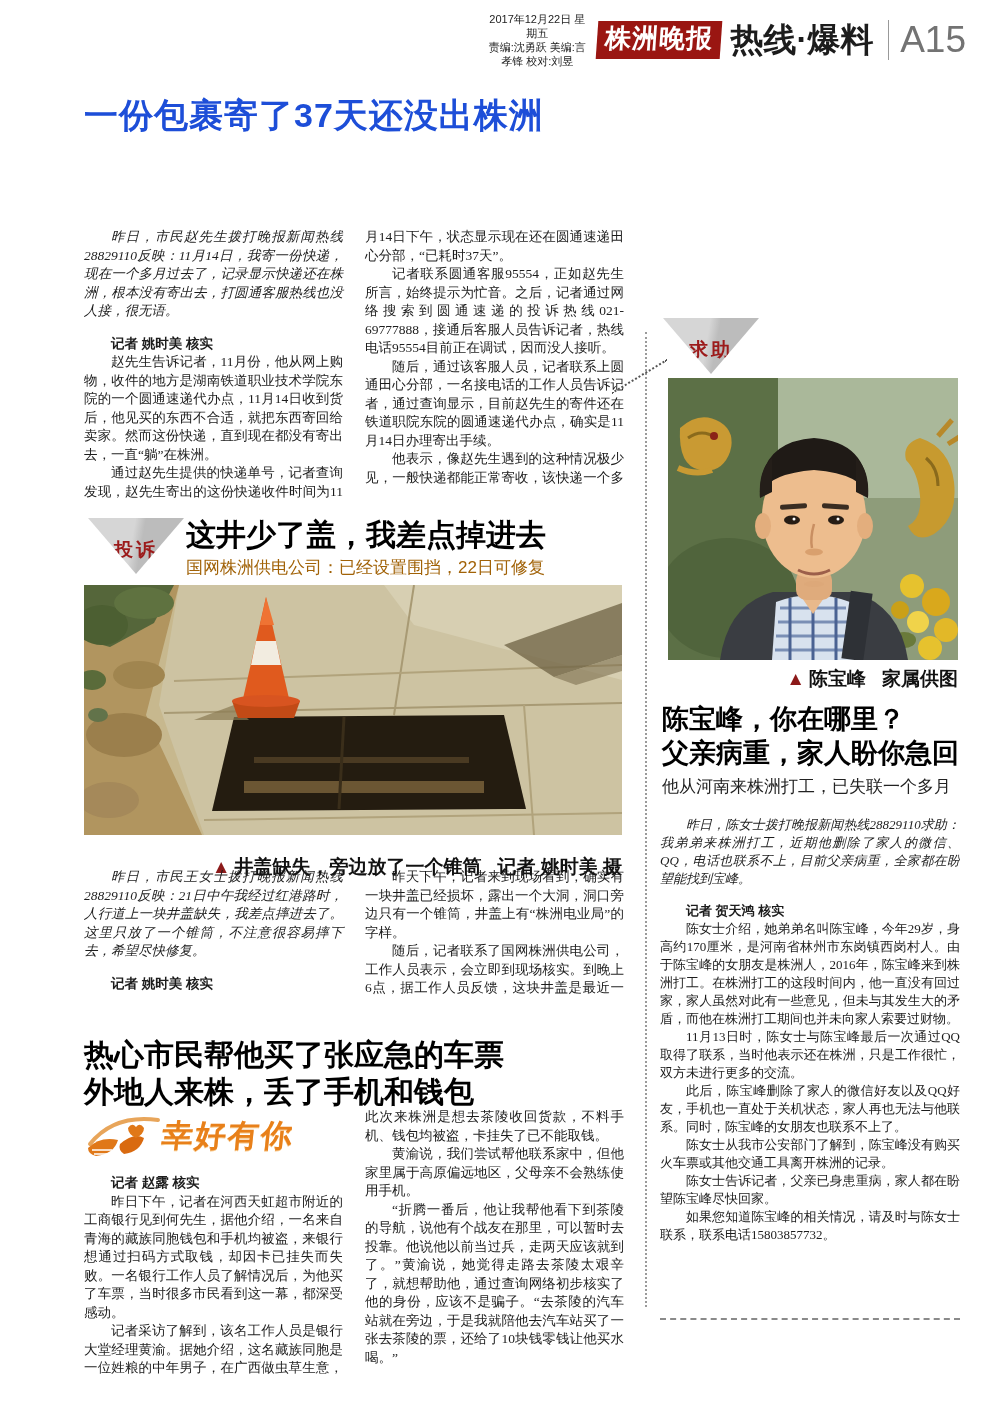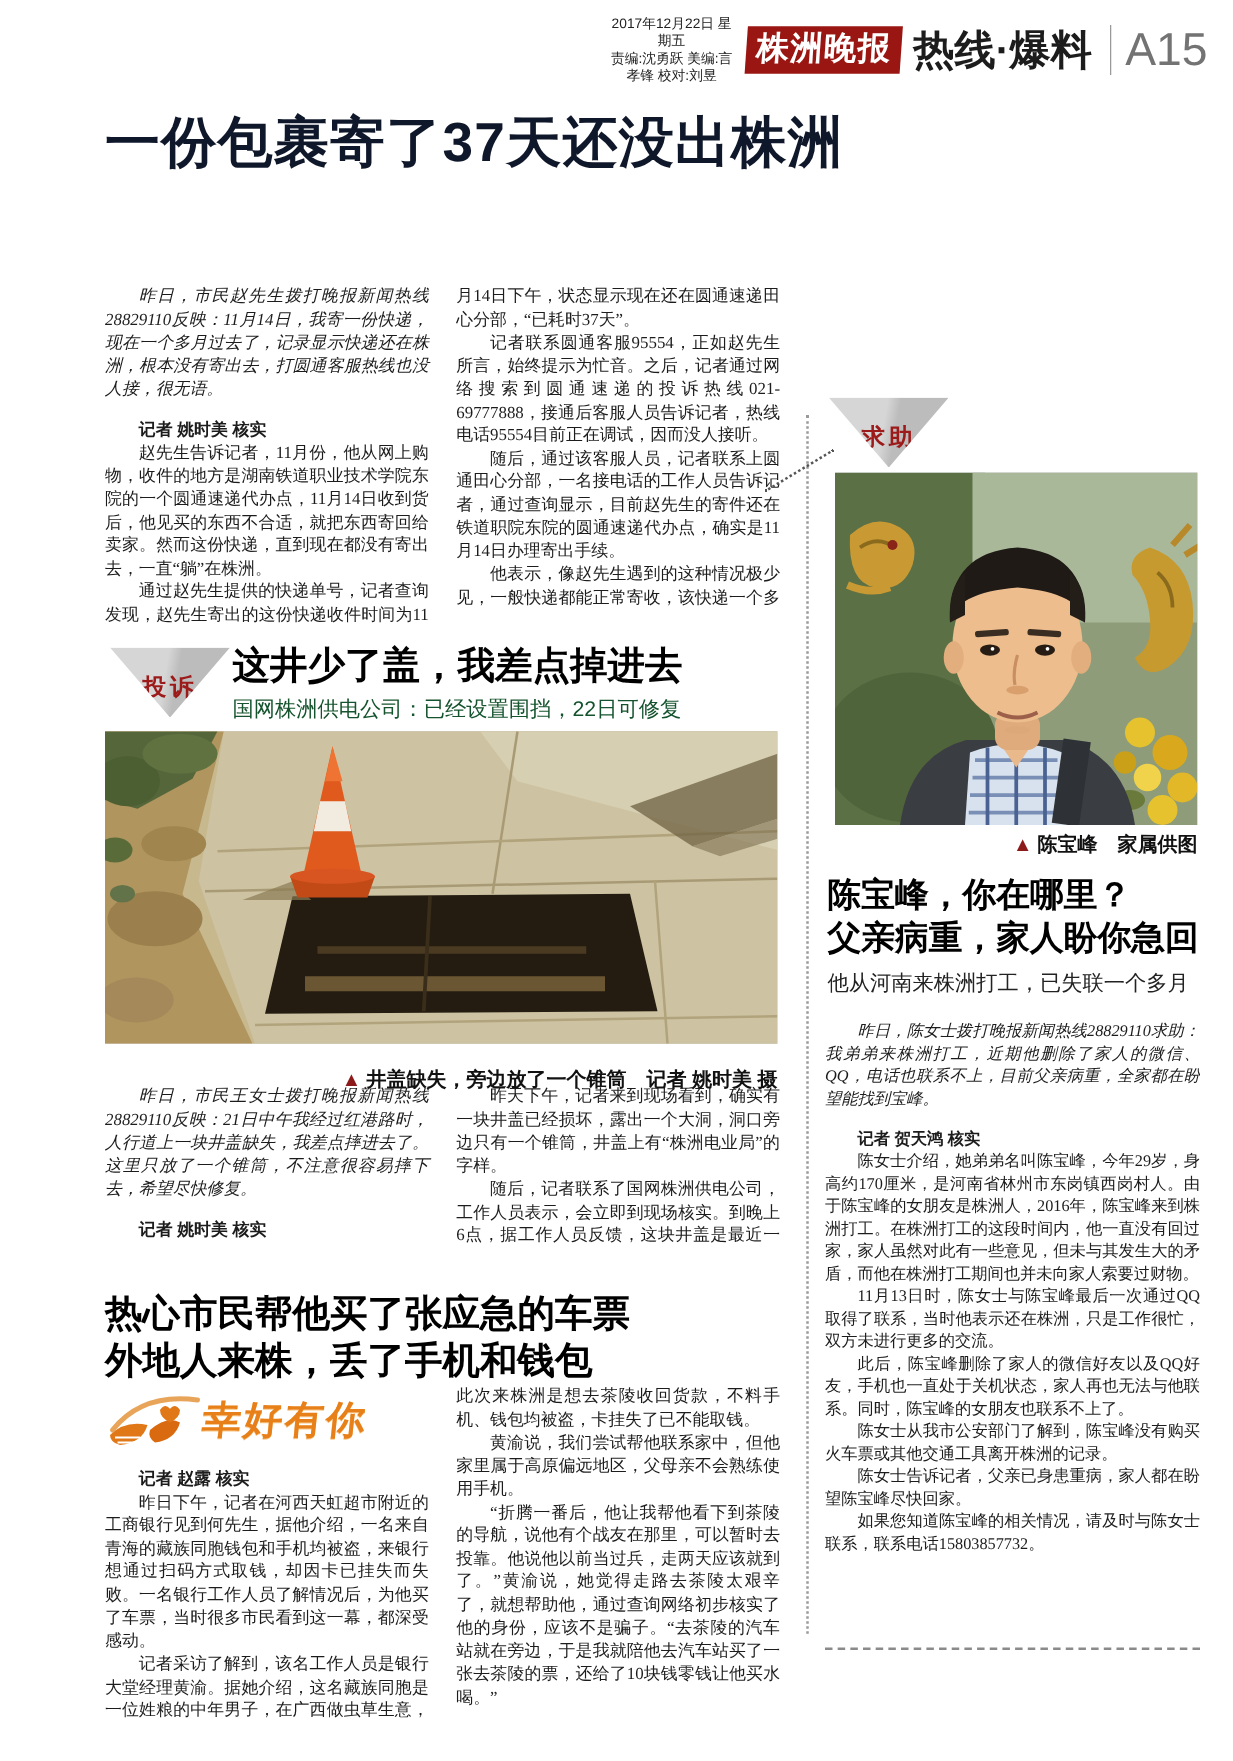--- a/index.html
+++ b/index.html
@@ -14,41 +14,41 @@
     font-family:"Liberation Sans",sans-serif;}
   .masthead-box{margin-left:10px;background:#9a1612;color:#fff;padding:3px 8px 5px 8px;
     font-family:"Liberation Serif",serif;font-weight:bold;font-size:26px;letter-spacing:1px;
     line-height:30px;white-space:nowrap;transform:skewX(-4deg);}
   .section-title{margin-left:10px;font-family:"Liberation Sans",sans-serif;font-weight:900;
     font-size:33px;white-space:nowrap;}
   .header-vline{width:1px;height:40px;background:#999;margin:0 12px 0 14px;}
   .page-num{font-family:"Liberation Sans",sans-serif;font-size:37px;font-weight:400;color:#737373;}
   
   .main-headline{left:84px;top:86px;width:820px;font-family:"Liberation Sans",sans-serif;
-    font-weight:900;font-size:44px;line-height:58px;letter-spacing:1px;color:#0f172a;}
-  .sub-article-headline{font-family:Liberation Mono, monospace;font-weight:900;color:#000;}
+    font-weight:900;font-size:34px;line-height:58px;letter-spacing:1px;color:#1d4ed8;}
+  .sub-article-headline{font-family:Liberation Serif, serif;font-weight:900;color:#000;}
   
   .article-body{font-size:13.5px;line-height:18.5px;text-align:justify;}
   .article-body p{margin:0;text-indent:2em;}
   .article-body p.lede{font-style:italic;margin-bottom:14px;}
   .article-body p.byline{font-weight:bold;font-family:"Liberation Sans",sans-serif;margin-top:2px;}
   .two-col{column-count:2;column-gap:22px;column-fill:auto;overflow:hidden;}
   
   .badge{width:96px;height:56px;background:linear-gradient(100deg,#d6d6d6 45%,#bcbcbc 55%);
     clip-path:polygon(0 0,100% 0,50% 100%);}
   .badge span{display:block;text-align:center;padding-top:19px;color:#9c1a1a;font-weight:900;
     font-size:19px;letter-spacing:3px;font-family:"Liberation Sans",sans-serif;}
   
-  .caption{font-size:16px;font-weight:bold;font-family:"Liberation Sans",sans-serif;
+  .caption{font-size:19px;font-weight:bold;font-family:"Liberation Sans",sans-serif;
     text-align:right;color:#111;}
   .caption .tri{color:#8c1a1a;margin-right:4px;}
   .caption .credit{margin-left:16px;}
   
   .tousu-headline{font-size:30px;line-height:34px;}
-  .tousu-subhead{font-size:17px;margin-top:4px;font-family:"Liberation Sans",sans-serif;color:#14532d;}
+  .tousu-subhead{font-size:17px;margin-top:4px;font-family:"Liberation Sans",sans-serif;color:#a16207;}
   .bottom-headline{left:84px;top:1036px;width:560px;font-size:30px;line-height:37px;}
   .help-headline{font-size:27px;line-height:34px;}
   .help-subhead{font-size:17px;margin-top:5px;font-family:"Liberation Sans",sans-serif;color:#222;}
   
   .lucky-logo{display:flex;align-items:center;height:56px;margin-bottom:10px;break-inside:avoid;}
   .lucky-logo-text{font-family:"Liberation Sans",sans-serif;font-weight:900;font-size:31px;
     color:#e8801a;letter-spacing:2px;text-shadow:0 1px 0 #f7c98d;transform:skewX(-6deg);}
   
   .vdash{border-left:2px dotted #9a9a9a;}
   .hdash{border-top:2px dashed #8a8a8a;}

